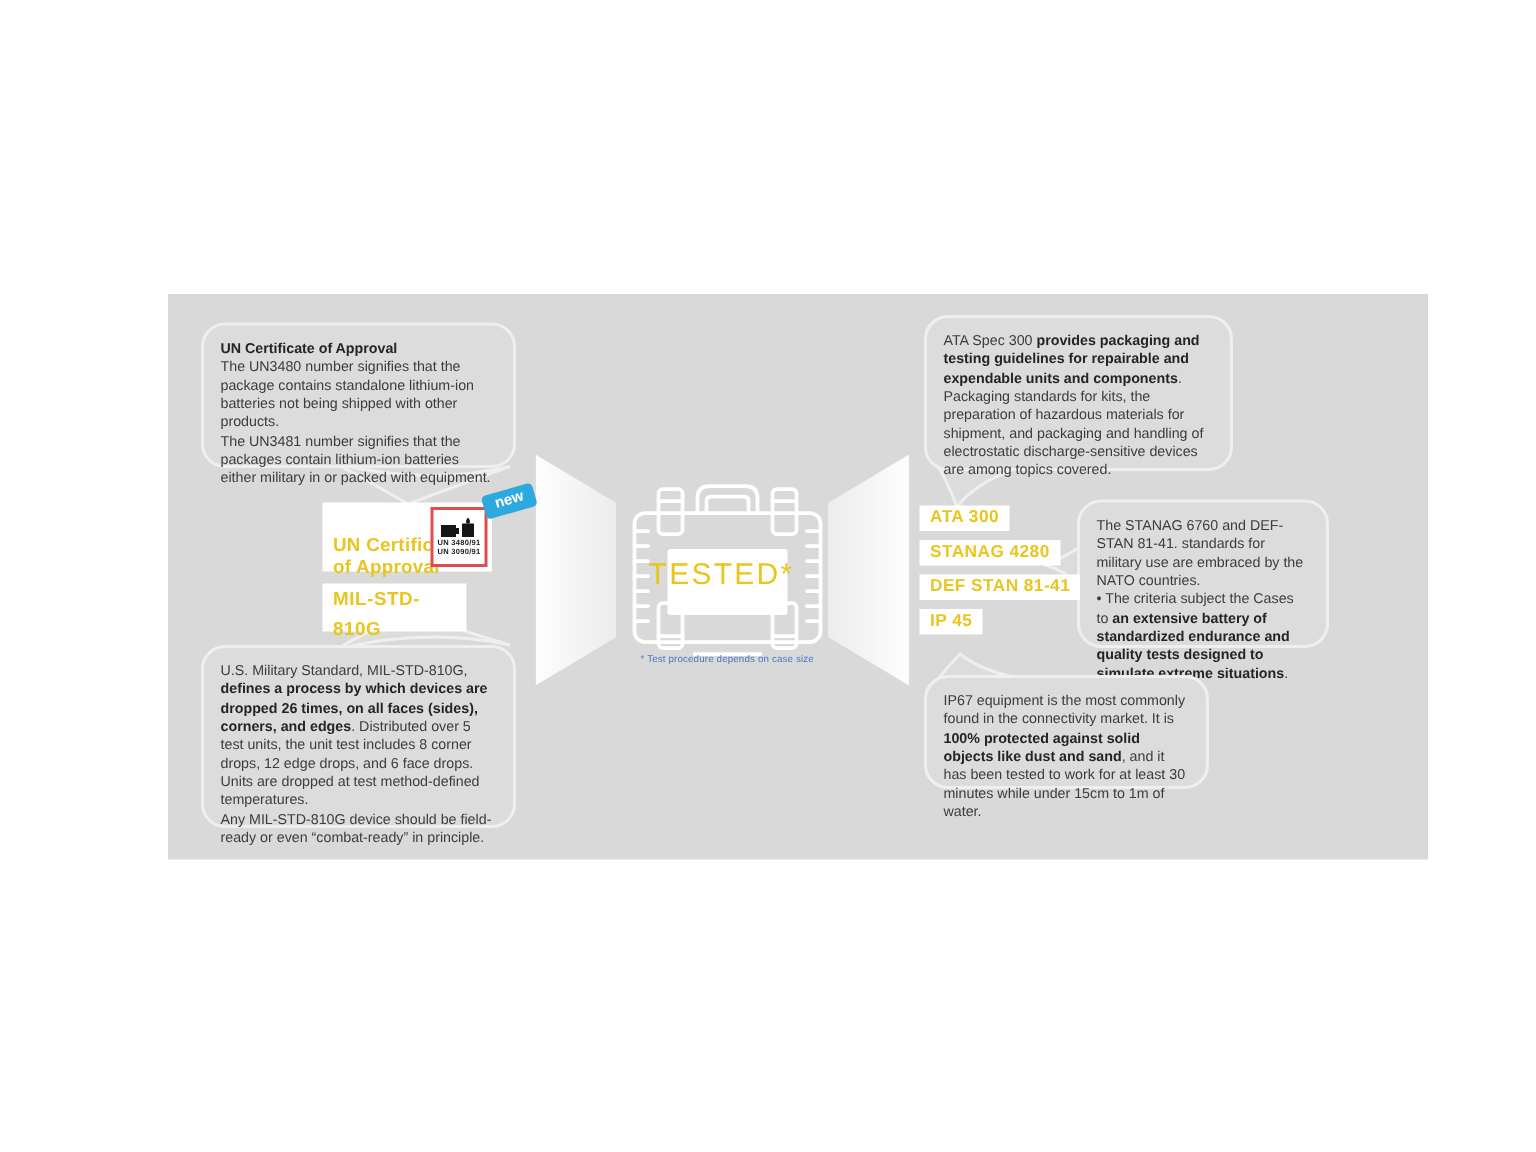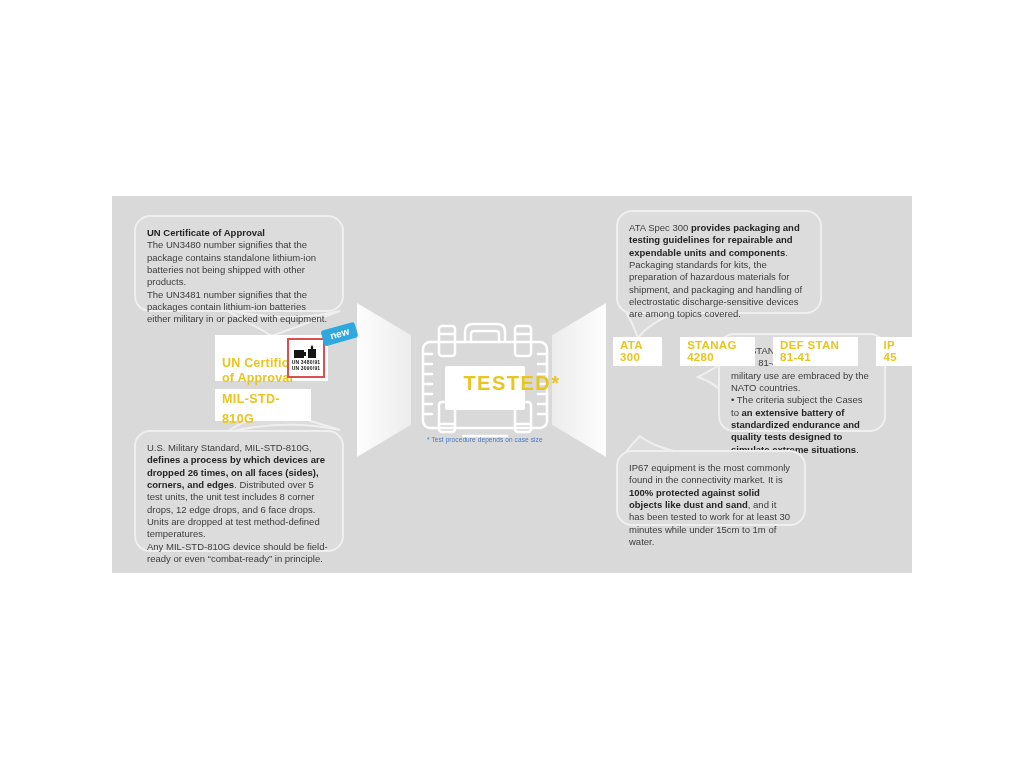--- a/index.html
+++ b/index.html
@@ -1,18 +1,18 @@
 <!DOCTYPE html>
 <html><head>
 <meta charset="utf-8">
 <style>
   html,body{margin:0;padding:0;background:#ffffff;}
   body{width:1024px;height:768px;font-family:"Liberation Sans",sans-serif;-webkit-font-smoothing:antialiased;}
   #stage{position:relative;width:1024px;height:768px;background:#ffffff;overflow:hidden;}
-  #panel{position:absolute;left:112px;top:196px;width:800px;height:377px;background:#d9d9d9;}
+  #panel{position:absolute;left:112px;top:196px;width:800px;height:377px;background:#d9d9d9;padding-left:40px;}
 
   
   .bubble{position:absolute;background:#dcdcdc;border:2px solid #efefef;border-radius:16px;
           box-sizing:border-box;color:#3c3c3c;font-size:9.5px;line-height:1.3;
           padding:10px 11px;white-space:pre-line;z-index:2;}
   .bubble span{font-weight:400;}
   .bubble span.b{font-weight:700;color:#242424;}
   .tail{position:absolute;z-index:1;}
   .tail path{fill:#dcdcdc;stroke:#efefef;stroke-width:2;}
 
@@ -34,29 +34,29 @@
   #un-mark{position:absolute;right:3px;top:3px;width:38px;height:40px;background:#fff;
            border:2px solid #dd4f4f;box-sizing:border-box;display:flex;flex-direction:column;
            align-items:center;justify-content:center;z-index:4;}
   #un-mark .mark-text{color:#1a1a1a;font-weight:700;font-size:5px;line-height:1.25;text-align:center;white-space:pre-line;}
 
   
   #new-badge{position:absolute;left:210px;top:130px;background:#2ea9e0;color:#fff;font-weight:700;
              font-size:10px;padding:2px 8px 3px;border-radius:3px;transform:rotate(-16deg);z-index:5;}
 
   
-  #standards{position:absolute;left:501px;top:141px;display:flex;flex-direction:row;
-             align-items:flex-start;gap:18px;z-index:3;}
+  #standards{position:absolute;left:501px;top:141px;display:flex;flex-direction:column;
+             align-items:flex-start;gap:6px;z-index:3;}
   .chip{background:#ffffff;color:#e9c51f;font-weight:700;font-size:11.5px;letter-spacing:0.3px;
         padding:2px 7px 3px;}
 
   
   #case-wrap{position:absolute;left:303px;top:118px;width:140px;height:126px;z-index:2;}
   #tested{position:absolute;left:328px;top:166px;width:82px;height:42px;display:flex;align-items:center;
-          justify-content:center;color:#e9c51f;font-weight:700;font-size:20px;letter-spacing:1.5px;z-index:3;margin-left:31px;}
+          justify-content:center;color:#e9c51f;font-weight:400;font-size:20px;letter-spacing:1.5px;z-index:3;}
   #footnote{position:absolute;left:315px;top:240px;font-size:6.5px;color:#4a77c0;z-index:3;letter-spacing:0.1px;}
 </style>
 </head>
 <body>
 
 <div id="stage">
   <div id="panel">
 
     <div class="beam beam-left"></div>
     <div class="beam beam-right"></div>

